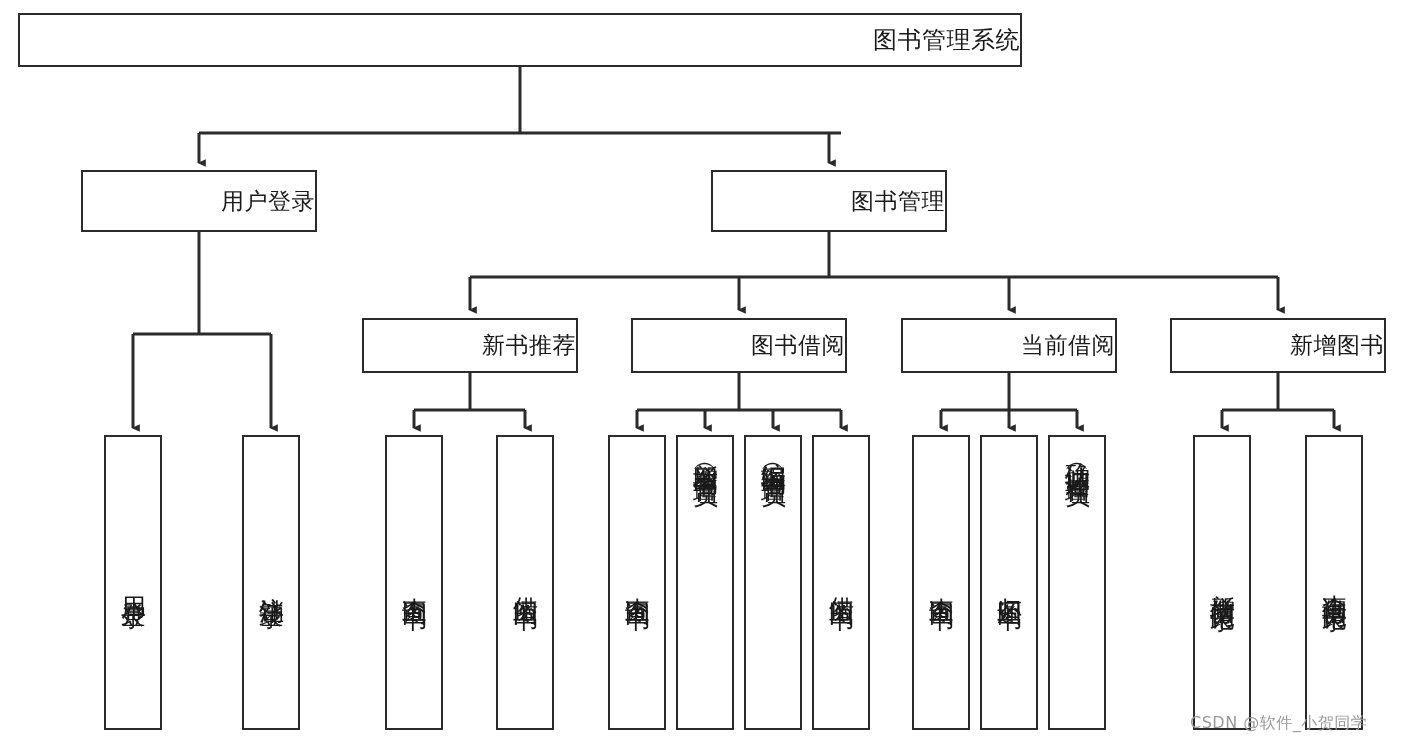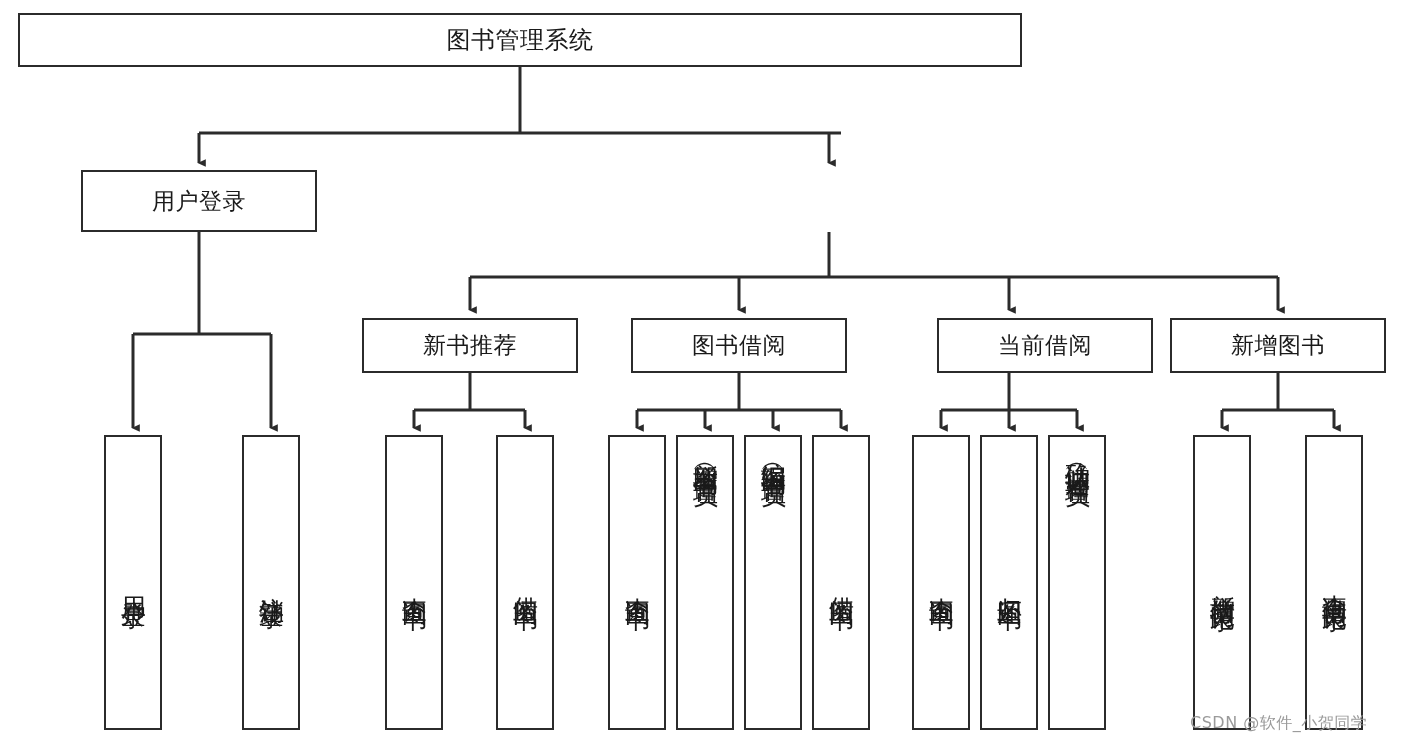--- a/index.html
+++ b/index.html
@@ -24,21 +24,21 @@
     width: 1405px;
     height: 747px;
   }
   .node {
     position: absolute;
     box-sizing: border-box;
     border: 2px solid #2b2b2b;
     background: #ffffff;
     display: flex;
     align-items: center;
-    justify-content: center;
+    justify-content: flex-end;
     color: #1a1a1a;
   }
   .node-h .label {
     font-size: 23px;
     line-height: 1.25;
     letter-spacing: 0.5px;
     white-space: nowrap;
   }
   .node-root .label {
     font-size: 24px;
@@ -127,28 +127,31 @@
     </g>
   </svg>
 
   <div class="node node-h node-root" style="left:18px; top:13px; width:1004px; height:54px;">
     <span class="label">图书管理系统</span>
   </div>
 
   <div class="node node-h" style="left:81px; top:170px; width:236px; height:62px;">
     <span class="label">用户登录</span>
   </div>
+  <div class="node node-h" style="left:711px; top:170px; width:236px; height:62px;">
+    <span class="label">图书管理</span>
+  </div>
 
   <div class="node node-h" style="left:362px; top:318px; width:216px; height:55px;">
     <span class="label">新书推荐</span>
   </div>
   <div class="node node-h" style="left:631px; top:318px; width:216px; height:55px;">
     <span class="label">图书借阅</span>
   </div>
-  <div class="node node-h" style="left:901px; top:318px; width:216px; height:55px;margin-left:36px;">
+  <div class="node node-h" style="left:901px; top:318px; width:216px; height:55px;">
     <span class="label">当前借阅</span>
   </div>
   <div class="node node-h" style="left:1170px; top:318px; width:216px; height:55px;">
     <span class="label">新增图书</span>
   </div>
 
   <div class="node node-v v-center" style="left:104px; top:435px; width:58px; height:295px;">
     <span class="label">用户登录</span>
   </div>
   <div class="node node-v v-center" style="left:242px; top:435px; width:58px; height:295px;">

